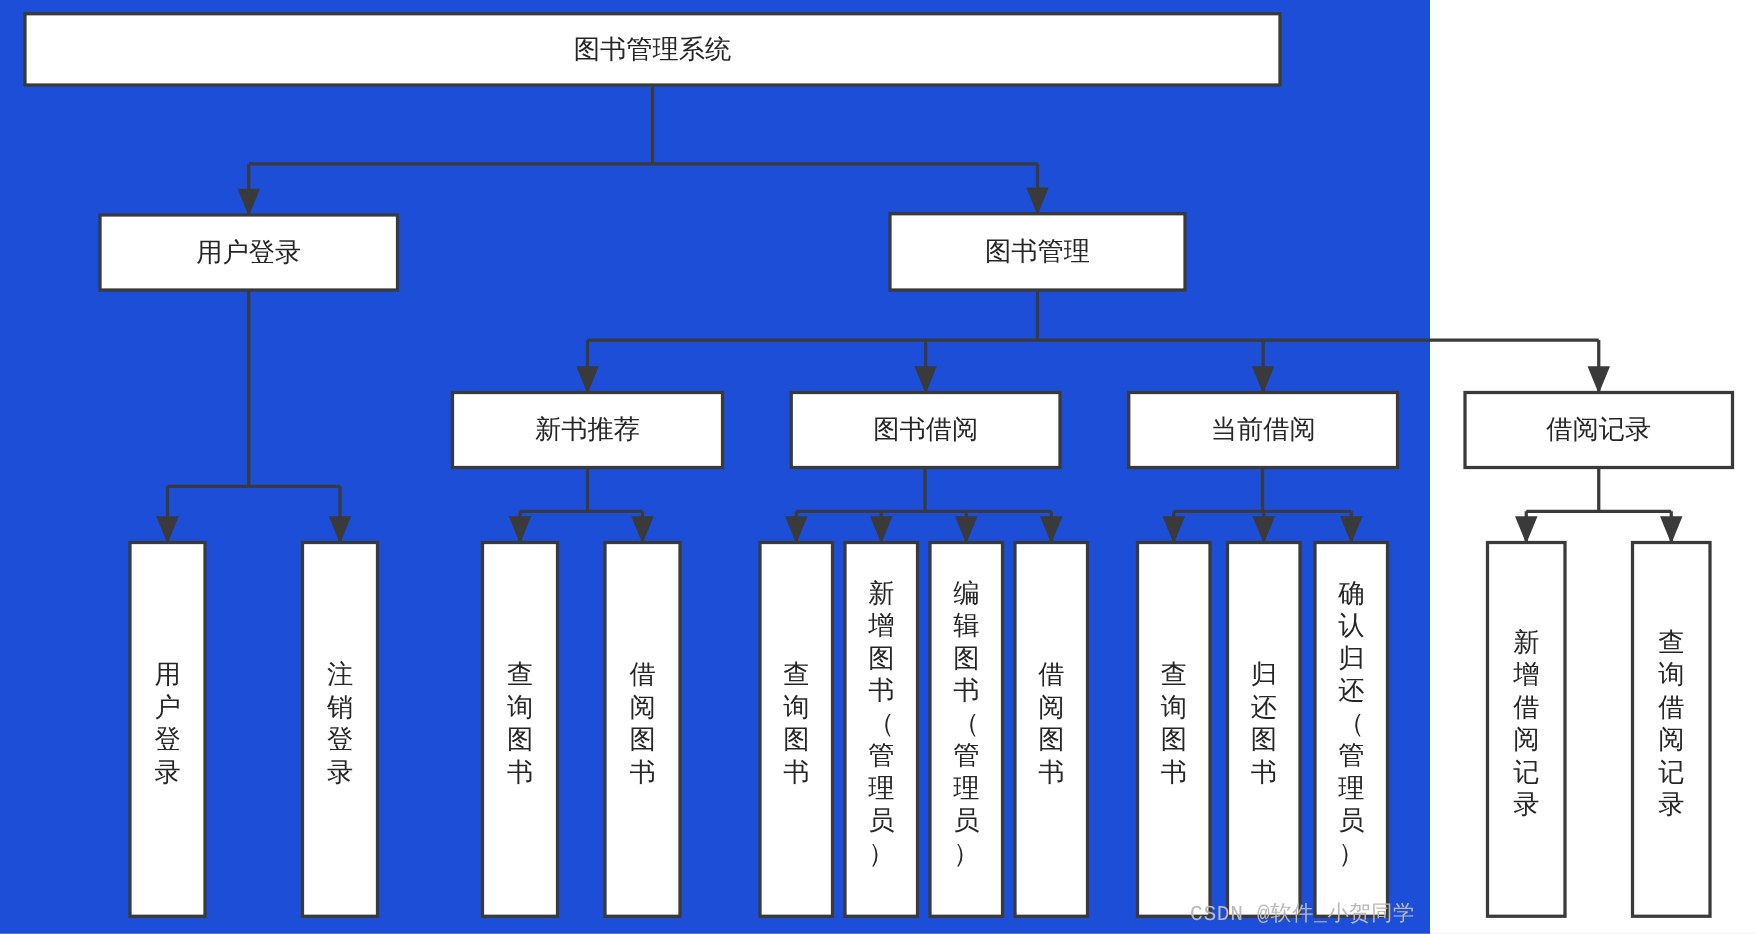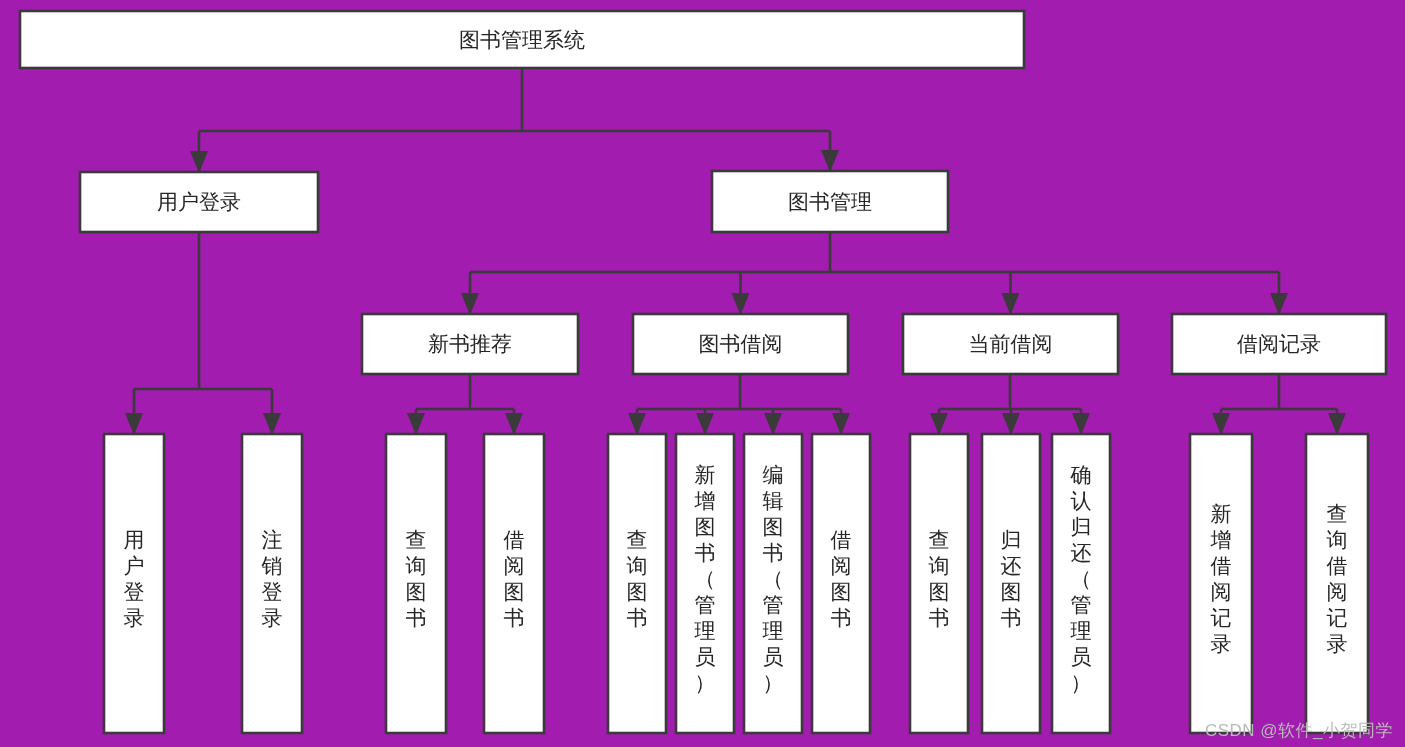--- a/index.html
+++ b/index.html
@@ -9,23 +9,23 @@
     background: #ffffff;
   }
   body {
     width: 1405px;
     height: 747px;
     overflow: hidden;
     font-family: "DejaVu Sans", "Liberation Sans", sans-serif;
   }
   #diagram-root {
     position: relative;
-    width: 1405px;
+    width: 1144px;
     height: 747px;
-    background: #a21caf;
+    background: #1d4ed8;
   }
   svg.flow {
     position: absolute;
     left: 0;
     top: 0;
     width: 1405px;
     height: 747px;
     display: block;
   }
   .node-rect {
@@ -53,21 +53,21 @@
     stroke-linecap: butt;
   }
   .arrow-head {
     fill: #3a3a3a;
     stroke: none;
   }
   .watermark-text {
     position: absolute;
     right: 12px;
     bottom: 5px;
-    font-family: Liberation Sans, sans-serif;
+    font-family: Liberation Mono, monospace;
     font-size: 17px;
     color: #b9b9b9;
     white-space: nowrap;
     letter-spacing: 0.5px;
     pointer-events: none;
   }
 </style>
 </head>
 <body>
 

